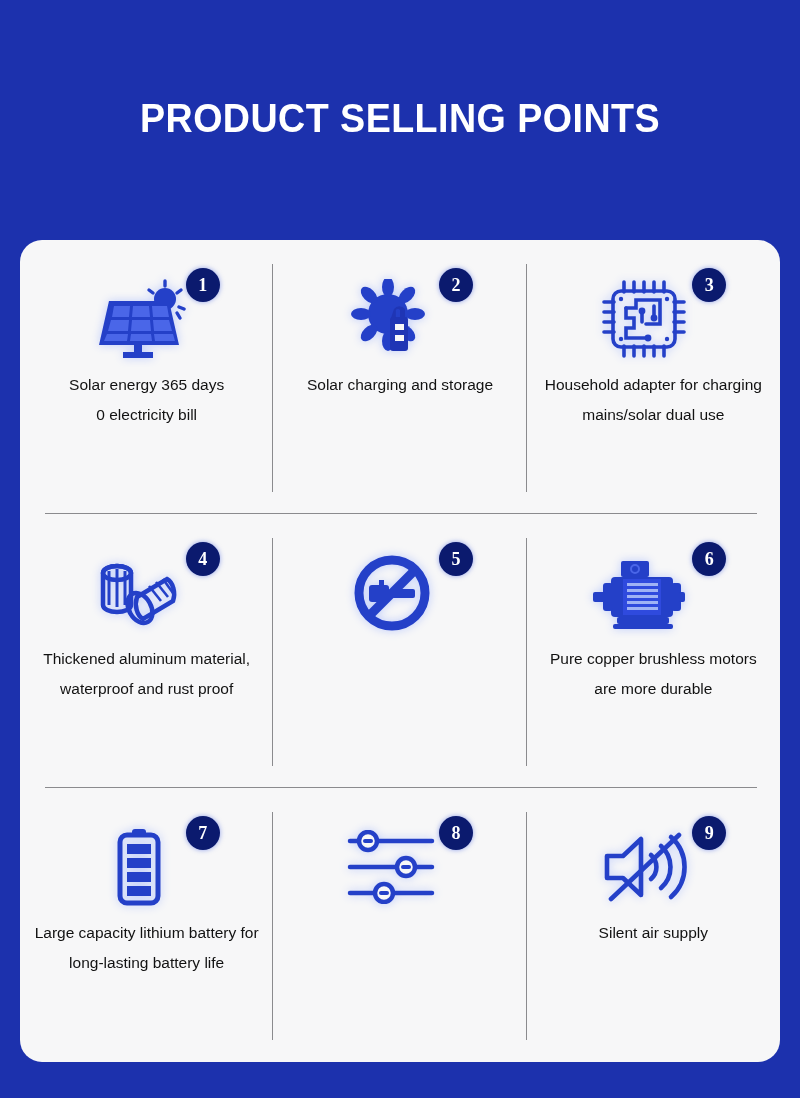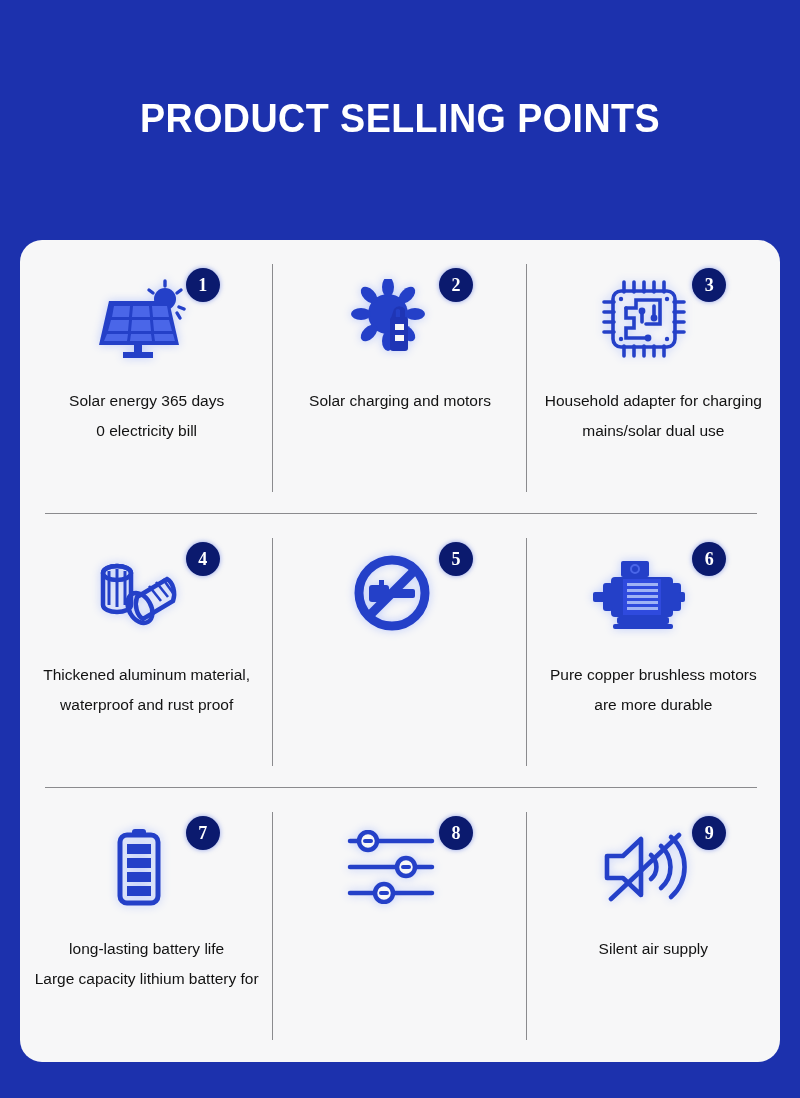--- a/index.html
+++ b/index.html
@@ -107,21 +107,21 @@
     color: #ffffff;
     font-size: 18px;
     font-weight: bold;
     display: flex;
     align-items: center;
     justify-content: center;
     box-shadow: 0 0 5px rgba(60,90,220,0.55);
     font-family: "Liberation Serif", serif;
   }
   .caption {
-    margin-top: 22px;
+    margin-top: 6px;
     width: 100%;
     text-align: center;
     color: #121212;
     font-size: 15.5px;
     line-height: 30px;
     font-family: "Liberation Sans", sans-serif;
     white-space: nowrap;
   }
   .caption .line {
     display: block;
@@ -200,21 +200,21 @@
                     <path d="M50 30 a7 7 0 0 1 11 0 v9 h-5 v-8 a2.6 2.6 0 0 0 -4.2 0 v8 h-4.8 z"></path>
                   </g>
                   <rect x="51" y="45" width="9" height="6" fill="#f7f7f8"></rect>
                   <rect x="51" y="56" width="9" height="6" fill="#f7f7f8"></rect>
                 </g>
               </svg>
             </span>
             <span class="badge">2</span>
           </div>
           <div class="caption">
-            <span class="line">Solar charging and motors</span>
+            <span class="line">Solar charging and storage</span>
           </div>
           <div class="cell-divider"></div>
         </div>
 
         <div class="cell">
           <div class="icon-wrap">
             <span class="icon-art">
               <svg width="90" height="82" viewBox="0 0 90 82">
                 <g stroke="#2440c8" fill="none" stroke-width="3.6" stroke-linecap="round">
                   <g>
@@ -367,22 +367,22 @@
                   <rect x="17" y="17" width="24" height="10"></rect>
                   <rect x="17" y="31" width="24" height="10"></rect>
                   <rect x="17" y="45" width="24" height="10"></rect>
                   <rect x="17" y="59" width="24" height="10"></rect>
                 </g>
               </svg>
             </span>
             <span class="badge">7</span>
           </div>
           <div class="caption">
+            <span class="line">Large capacity lithium battery for</span>
             <span class="line">long-lasting battery life</span>
-            <span class="line">Large capacity lithium battery for</span>
           </div>
           <div class="cell-divider"></div>
         </div>
 
         <div class="cell">
           <div class="icon-wrap">
             <span class="icon-art">
               <svg width="92" height="74" viewBox="0 0 92 74">
                 <g stroke="#2440c8" stroke-width="4.5" stroke-linecap="round" fill="none">
                   <line x1="4" y1="11" x2="86" y2="11"></line>

